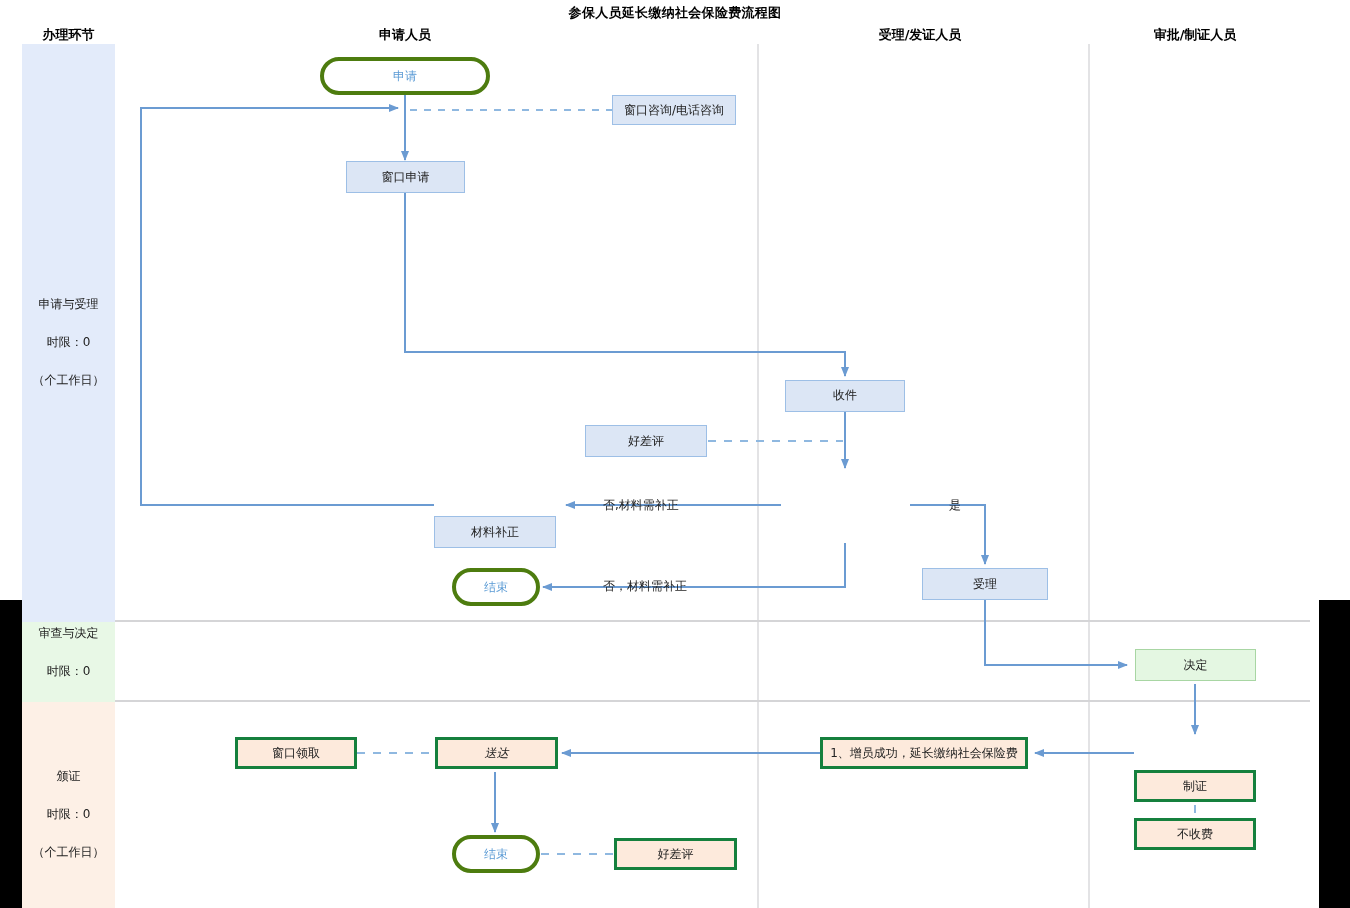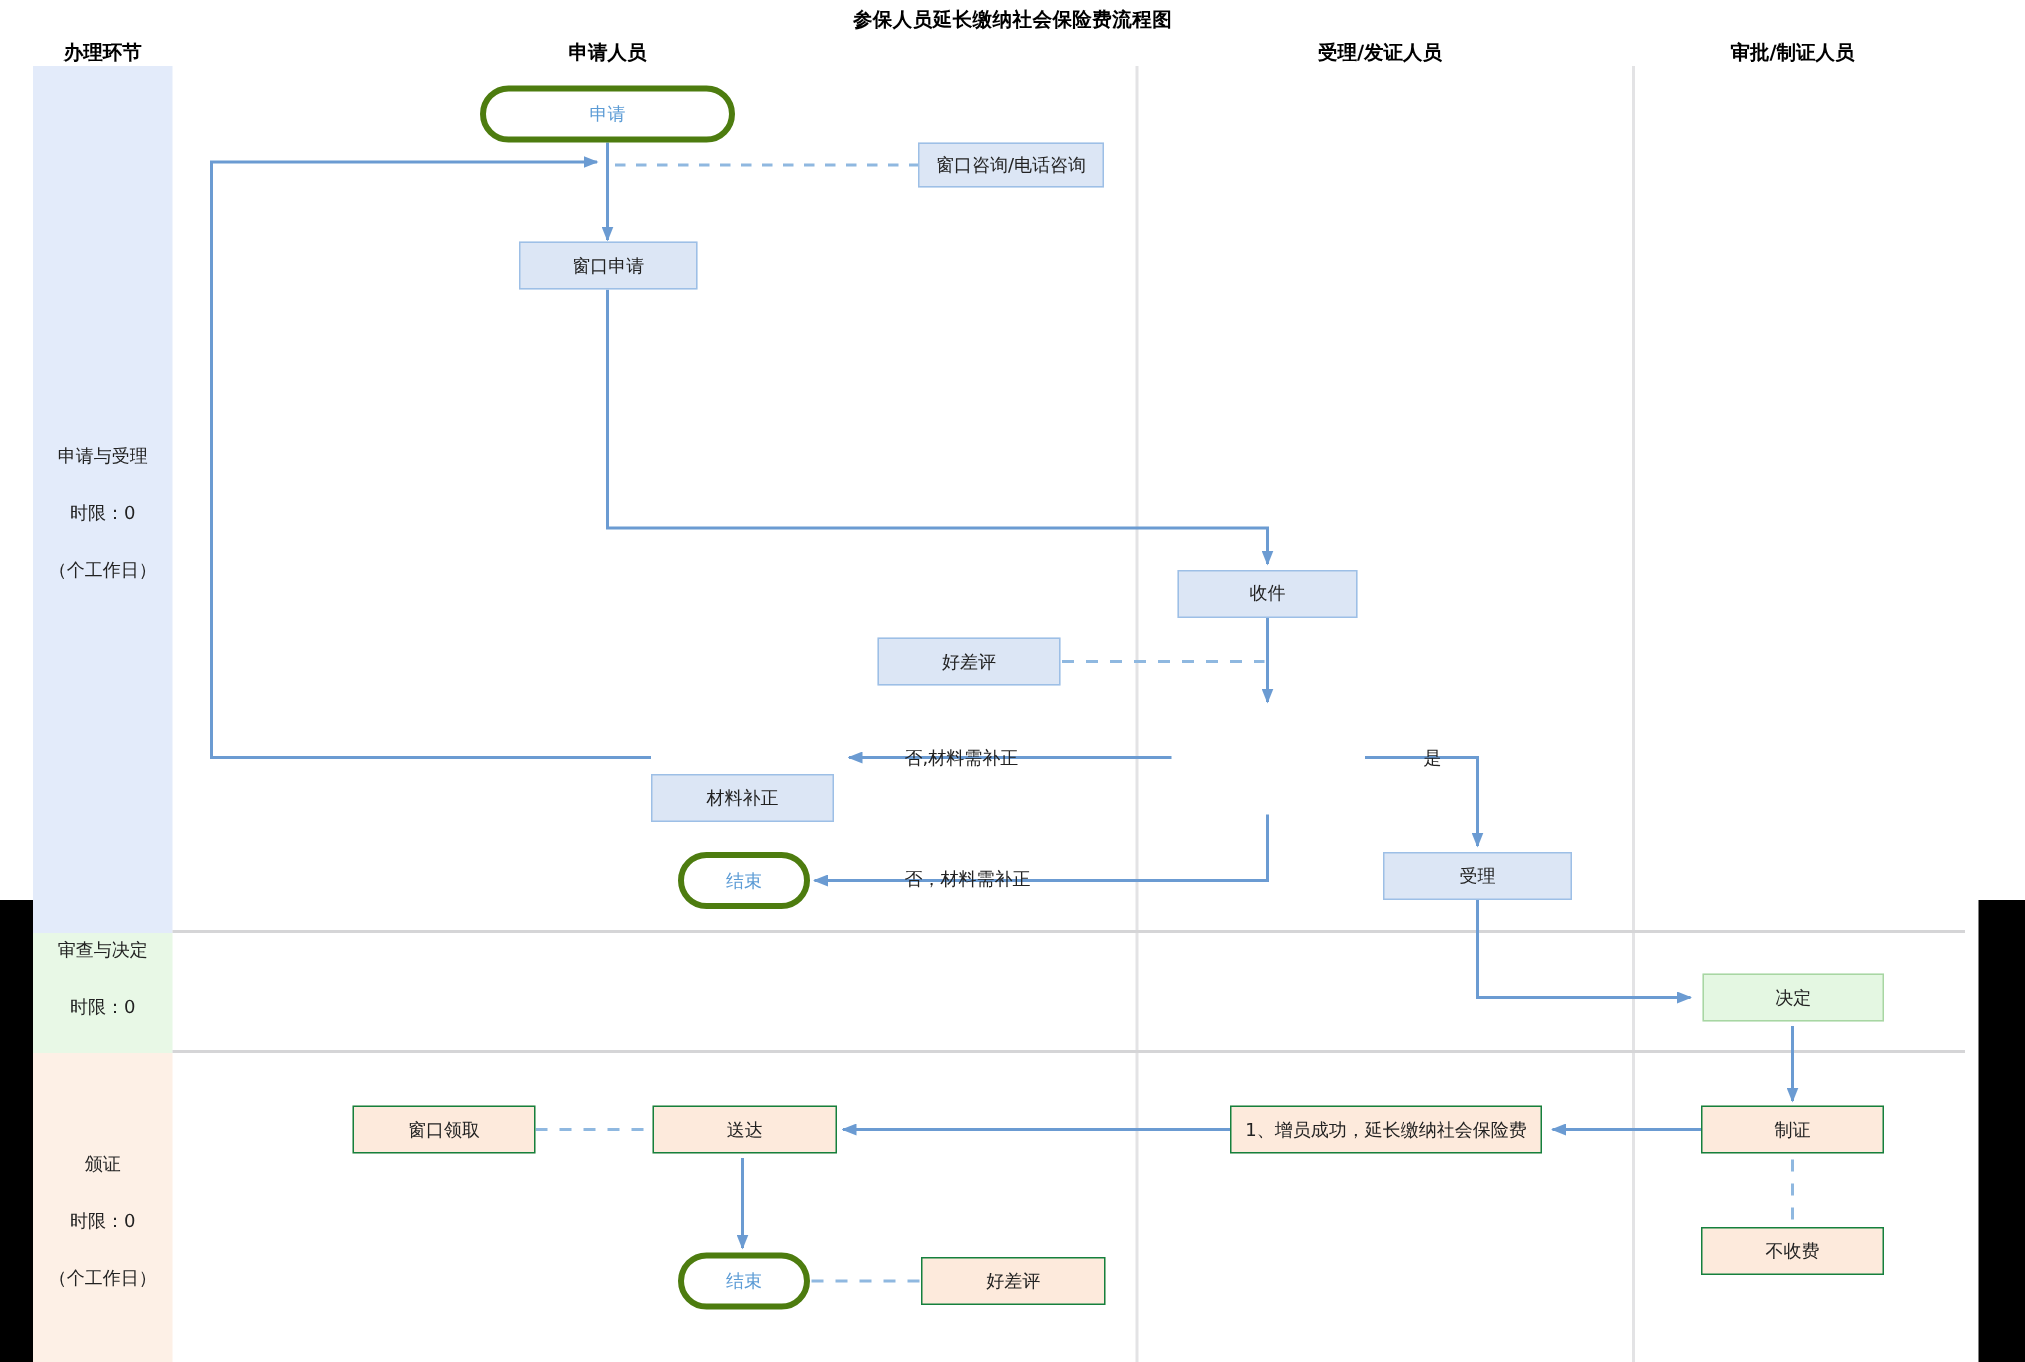--- a/index.html
+++ b/index.html
@@ -30,21 +30,21 @@
 
   
   .blackbar{position:absolute;background:#000;}
 
   
   .node{position:absolute;box-sizing:border-box;display:flex;
     align-items:center;justify-content:center;text-align:center;
     font-size:12px;color:#222;line-height:15px;}
   .n-proc-blue{background:#dce6f5;border:1px solid #9dbfe6;}
   .n-proc-green{background:#e4f7e2;border:1px solid #a8d6a3;}
-  .n-proc-peach{background:#fdeadc;border:1px solid #15803d;}
+  .n-proc-peach{background:#fdeadc;border:3px solid #15803d;}
   .n-term{background:#ffffff;border:4px solid #4d7c0f;border-radius:22px;
     color:#5b9bd5;}
   .n-diamond{background:transparent;border:none;}
   .n-diamond .dshape{position:absolute;left:0;top:0;width:100%;height:100%;}
   .n-diamond .dlabel{position:relative;z-index:2;font-size:12px;color:#222;}
 
   
   .elabel{position:absolute;font-size:12px;color:#222;white-space:nowrap;
     background:transparent;}
 
@@ -174,29 +174,29 @@
   </div>
 
   <div class="node n-proc-green" style="left:1135px;top:649px;width:121px;height:32px;">
     <span>决定</span>
   </div>
 
   <div class="node n-proc-peach" style="left:235px;top:737px;width:122px;height:32px;">
     <span>窗口领取</span>
   </div>
 
-  <div class="node n-proc-peach" style="left:435px;top:737px;width:123px;height:32px;">
+  <div class="node n-proc-peach" style="left:435px;top:737px;width:123px;height:32px;font-style:italic;">
     <span>送达</span>
   </div>
 
   <div class="node n-proc-peach" style="left:820px;top:737px;width:208px;height:32px;">
     <span>1、增员成功，延长缴纳社会保险费</span>
   </div>
 
-  <div class="node n-proc-peach" style="left:1134px;top:737px;width:122px;height:32px;">
+  <div class="node n-proc-peach" style="left:1134px;top:770px;width:122px;height:32px;">
     <span>制证</span>
   </div>
 
   <div class="node n-proc-peach" style="left:1134px;top:818px;width:122px;height:32px;">
     <span>不收费</span>
   </div>
 
   <div class="node n-term" style="left:452px;top:835px;width:88px;height:38px;">
     <span>结束</span>
   </div>

